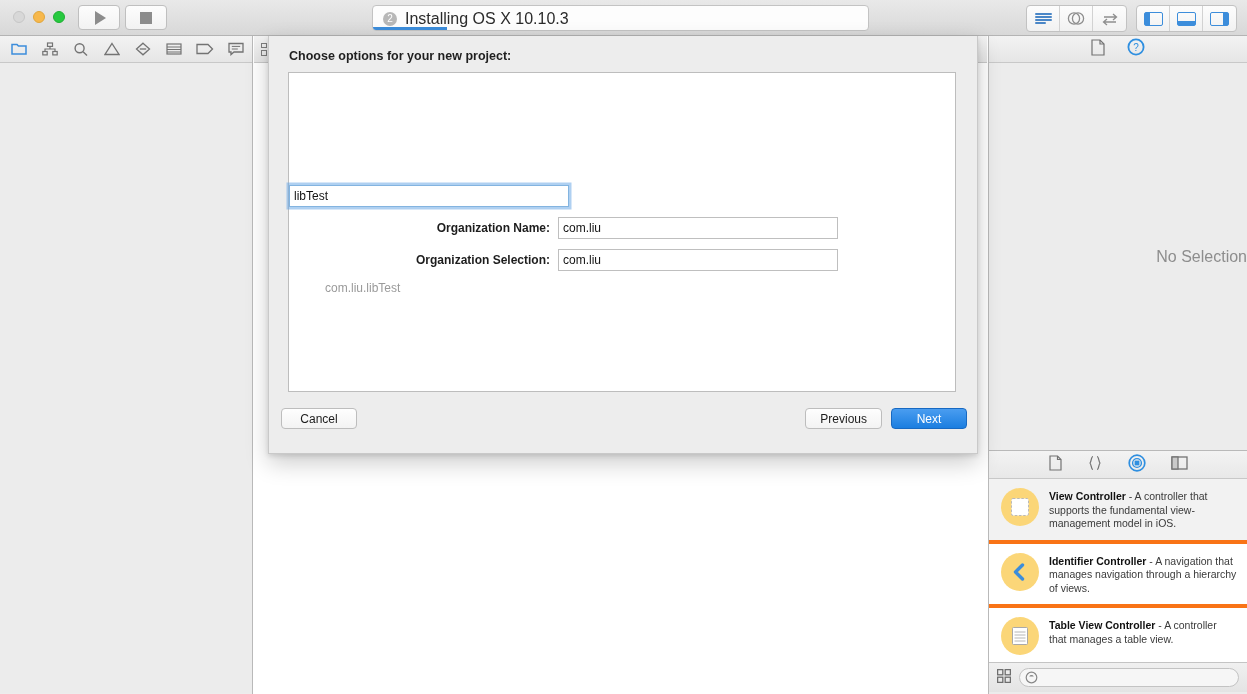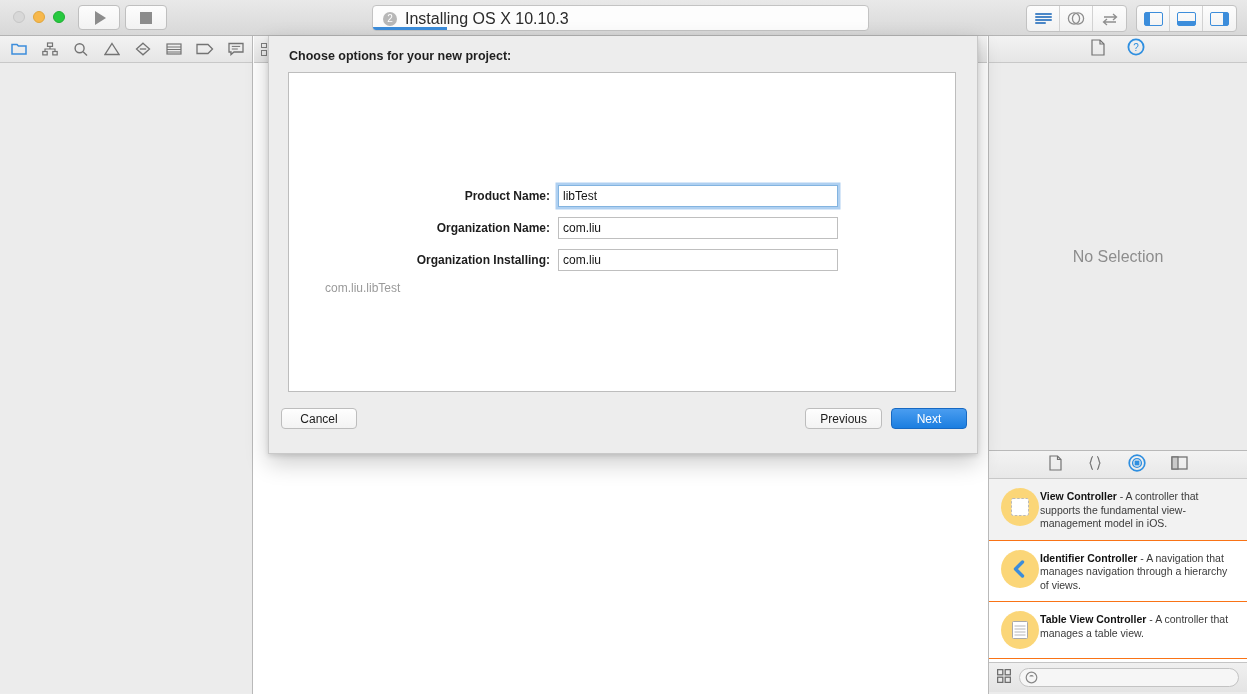--- a/index.html
+++ b/index.html
@@ -138,34 +138,34 @@
     position: absolute; left: 988px; top: 36px; width: 259px; height: 658px;
     background: #ececec; border-left: 1px solid #b9b9b9;
   }
   .insp-tabs {
     height: 27px; border-bottom: 1px solid #c8c8c8;
     background: linear-gradient(to bottom,#f3f3f3,#e6e6e6);
     display: flex; align-items: center; justify-content: center; gap: 22px;
   }
   .insp-body {
     height: 388px; background: #ececec;
-    display: flex; align-items: center; justify-content: center;
+    display: flex; align-items: center; justify-content: flex-end;
     border-bottom: 1px solid #b9b9b9;
   }
   .no-selection { font-size: 16px; color: #8d8d8d; }
 
   .lib-tabs {
     height: 28px; background: linear-gradient(to bottom,#f3f3f3,#e8e8e8);
     border-bottom: 1px solid #c8c8c8;
     display: flex; align-items: center; justify-content: center; gap: 25px;
   }
   .lib-list { height: 183px; background: #ffffff; overflow: hidden; }
   .lib-item {
-    display: flex; gap: 1px; padding: 9px 10px 9px 12px;
-    border-bottom: 1px solid #f97316; align-items: flex-start;
+    display: flex; gap: 10px; padding: 9px 10px 9px 12px;
+    border-bottom: 4px solid #f97316; align-items: flex-start;
   }
   .lib-item.alt { background: #f2f2f2; }
   .lib-icon {
     flex: 0 0 auto; width: 38px; height: 38px; border-radius: 50%;
     background: #fbd678; display: flex; align-items: center; justify-content: center;
   }
   .lib-text { font-size: 10.5px; line-height: 13.5px; color: #3a3a3a; padding-top: 2px; }
   .lib-text b { font-weight: bold; color: #111; }
 
   .lib-bottom {
@@ -480,31 +480,30 @@
   </div>
 
   <div class="sheet-shadow">
 
     <div class="sheet-title">Choose options for your new project:</div>
 
     <div class="sheet-content">
       <div class="form">
 
         <div class="form-row">
-          <div class="form-label">Product Name:</div>
           <input class="form-input focused" value="libTest" style="">
         </div>
 
         <div class="form-row">
           <div class="form-label">Organization Name:</div>
           <input class="form-input" value="com.liu" style="">
         </div>
 
         <div class="form-row">
-          <div class="form-label">Organization Installing:</div>
+          <div class="form-label">Organization Selection:</div>
           <input class="form-input" value="com.liu" style="">
         </div>
 
         <div class="form-row">
           <div class="form-static">com.liu.libTest</div>
         </div>
 
       </div>
     </div>
 

